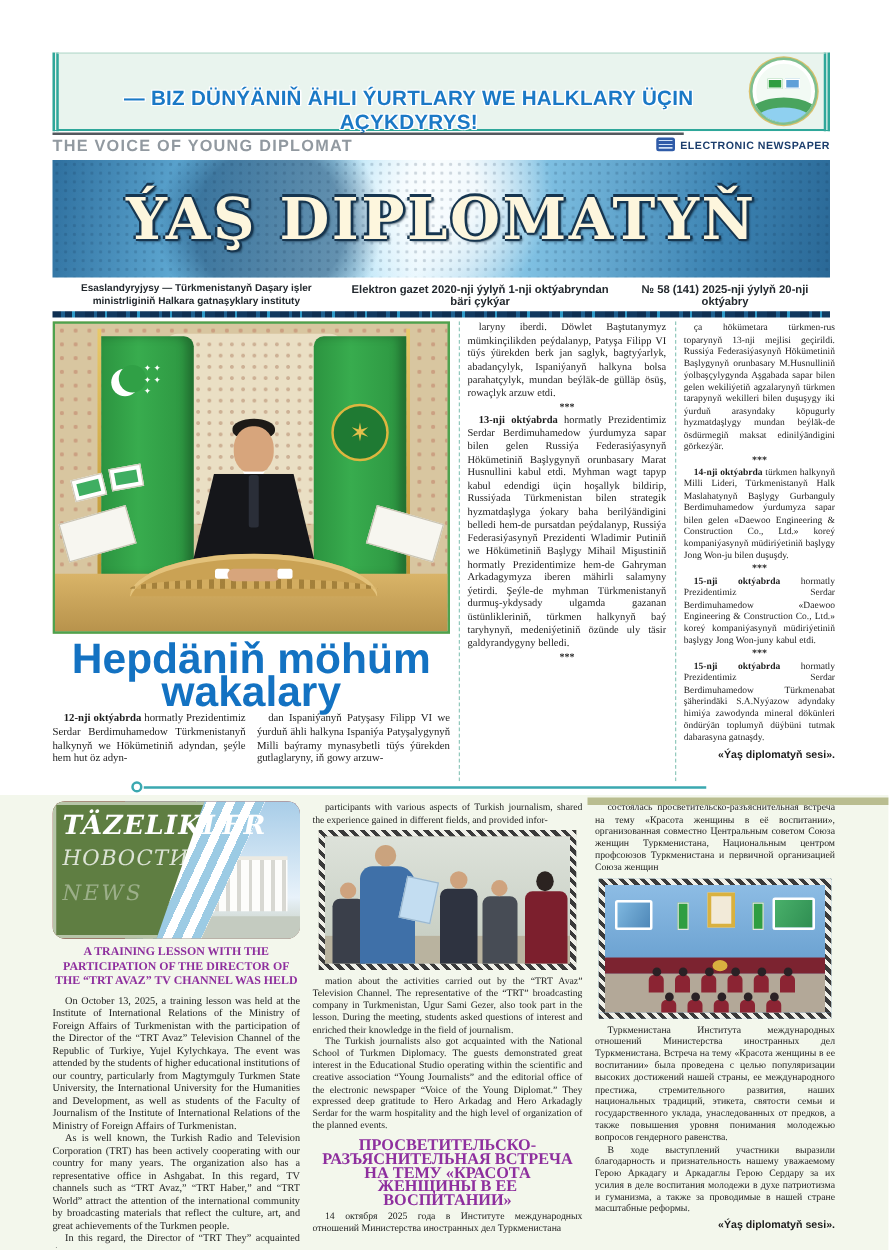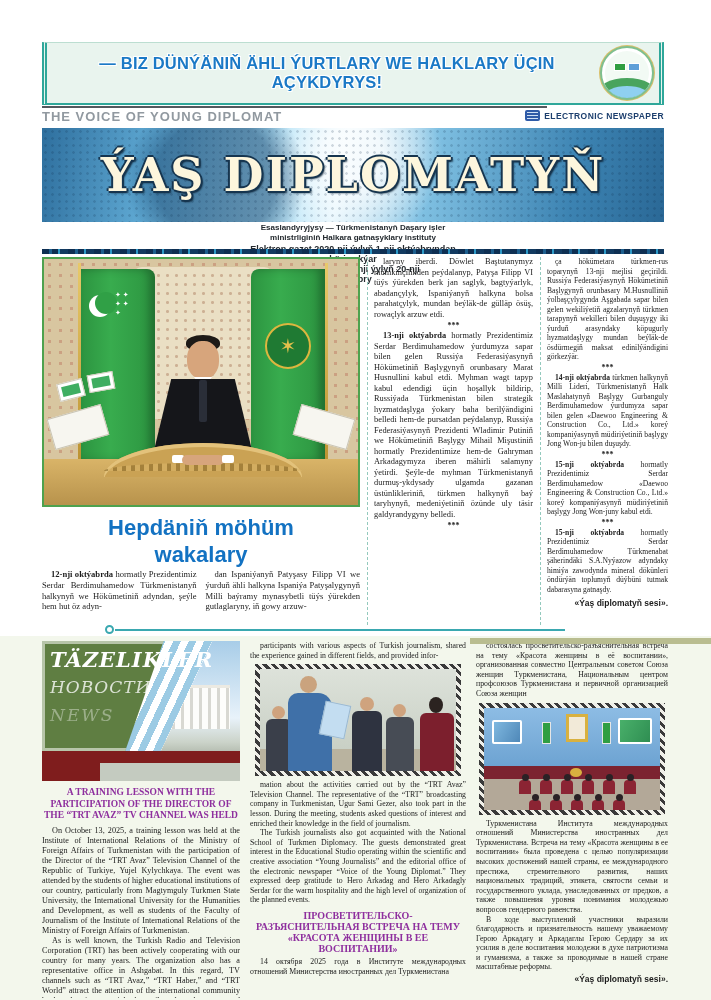--- a/index.html
+++ b/index.html
@@ -8,21 +8,21 @@
           font-family:"Liberation Serif", serif; color:#1c1c1c; }
 
   
   .top-banner { position:absolute; left:42px; top:42px; width:622px; height:63px;
     background:#e9f4ee; border-left:5px double #2fa79a; border-right:5px double #2fa79a;
     border-top:1px solid #bcded1; border-bottom:2px solid #2fa79a; }
   .tb-text { position:absolute; left:14px; right:66px; top:7px; text-align:center;
     font-family:"Liberation Sans", sans-serif; color:#1b79c6; font-weight:bold;
     text-shadow:1px 1px 0 #fff, -1px -1px 0 #fff, 1px -1px 0 #fff, -1px 1px 0 #fff; }
   .tb-l1 { font-size:13.5px; letter-spacing:.2px; }
-  .tb-l2 { font-size:16.5px; margin-top:4px; letter-spacing:.2px; }
+  .tb-l2 { font-size:16.5px; margin-top:20px; letter-spacing:.2px; }
   .logo { position:absolute; right:5px; top:3px; width:54px; height:54px; border-radius:50%;
     background:#f2faf4; border:2px solid #7fbf8f; box-shadow:0 0 0 1px #d9c06a, inset 0 0 0 3px #fff; overflow:hidden; }
   .logo-arc { position:absolute; left:-6px; bottom:-14px; width:62px; height:34px; background:#49a45e; border-radius:50% 50% 0 0; }
   .logo-arc2 { position:absolute; left:2px; bottom:-10px; width:46px; height:22px; background:#8fd0f0; border-radius:50% 50% 0 0; }
   .logo-flags { position:absolute; left:0; right:0; top:15px; display:flex; justify-content:center; gap:2px; }
   .lf-g { width:12px; height:8px; background:#2f9e41; border:1px solid #fff; display:inline-block; }
   .lf-b { width:12px; height:8px; background:#5f9fd8; border:1px solid #fff; display:inline-block; }
 
   
   .tagline-row { position:absolute; left:42px; top:109px; width:622px; height:17px; }
@@ -43,38 +43,38 @@
       linear-gradient(100deg,#2e6f9e 0%, #5fa9d3 18%, #aee0f6 38%, #e3f5fd 48%, #7fc0e2 62%, #3c83b2 85%, #2a6896 100%); }
   .mast-dots { position:absolute; inset:0;
     background-image:radial-gradient(circle, rgba(10,40,70,.35) 1px, transparent 1.6px);
     background-size:7px 7px; opacity:.5; }
   .mast-title { position:relative; width:100%; text-align:center; line-height:94px;
     font-family:"DejaVu Serif", serif; font-weight:bold; font-size:46px; letter-spacing:2px; color:#fdf6dd;
     text-shadow:-2px 0 0 #16354f, 2px 0 0 #16354f, 0 -2px 0 #16354f, 0 2px 0 #16354f, 2px 2px 2px #0d2438; }
 
   
   .info-bar { position:absolute; left:42px; top:223px; width:622px; height:26px; display:flex; align-items:center;
-    font-family:"Liberation Sans", sans-serif; color:#23292e;flex-direction:column; }
+    font-family:"Liberation Sans", sans-serif; color:#23292e; }
   .founder { width:37%; text-align:center; font-weight:bold; font-size:8px; line-height:1.3; }
   .since   { width:36%; text-align:center; font-weight:bold; font-size:9px; }
   .issue   { width:27%; text-align:center; font-weight:bold; font-size:9px; }
   .tech-strip { position:absolute; left:42px; top:249px; width:622px; height:5px;
     background:repeating-linear-gradient(90deg,#0e2f52 0 7px,#1d5f8e 7px 10px,#0e2f52 10px 16px,#2e9ac8 16px 18px,#123a60 18px 26px); }
 
   
   .lead { position:absolute; left:42px; top:257px; width:626px; height:368px; display:flex; gap:7px; overflow:hidden; }
   .lead-col1 { width:318px; flex:none; }
   .lead-col2 { width:166px; flex:none; border-left:1px dashed #93c9bd; padding-left:6px; overflow:hidden; }
   .lead-col3 { flex:1; border-left:1px dashed #93c9bd; padding-left:6px; overflow:hidden; }
   .t2 { font-size:8.4px; line-height:10.5px; text-align:justify; text-indent:9px; }
   .t3 { font-size:7.6px; line-height:9.5px; text-align:justify; text-indent:8px; }
   .sep { text-align:center; font-weight:bold; font-size:8px; line-height:9px; margin:1px 0; }
   .sig { text-align:right; font-family:"Liberation Sans", sans-serif; font-weight:bold; font-size:8.5px; margin-top:4px; }
   .headline { margin-top:7px; text-align:center; font-family:"Liberation Sans", sans-serif; font-weight:bold;
-    color:#1372c2; font-size:22px; line-height:27px; }
+    color:#1372c2; font-size:34px; line-height:27px; }
   .intro-cols { margin-top:1px; display:flex; gap:9px; }
   .intro-cols p { width:155px; font-size:8.6px; line-height:10.8px; text-align:justify; text-indent:9px; }
 
   
   .p-photo { position:relative; width:318px; height:250px; border:2px solid #4ea24e; background:#d8c6a0; overflow:hidden; }
   .pat { position:absolute; inset:0; background-image:radial-gradient(circle, rgba(168,62,50,.5) 1.4px, transparent 2px); background-size:11px 11px; opacity:.55; }
   .arch { position:absolute; left:88px; top:8px; width:142px; height:152px; background:#eadfc4; border-radius:10px 10px 0 0; }
   .arch-pat { position:absolute; inset:4px; background-image:radial-gradient(circle, rgba(150,90,60,.35) 1.2px, transparent 1.8px); background-size:9px 9px; }
   .pole { position:absolute; top:4px; width:3px; height:212px; background:linear-gradient(#e8c96a,#b98f2e); }
   .pole.l { left:34px; } .pole.r { left:281px; }
@@ -119,25 +119,25 @@
   
   .news { position:absolute; left:0; top:636px; width:711px; height:364px; background:#f3f7ec; }
   .olive-strip { position:absolute; left:470px; top:2px; width:241px; height:6px; background:#b9bd90; }
   .news-cols { position:absolute; left:42px; top:5px; width:626px; height:357px; display:flex; gap:10px; overflow:hidden; }
   .ncolA { width:198px; flex:none; overflow:hidden; }
   .ncolB { width:216px; flex:none; overflow:hidden; }
   .ncolC { flex:1; overflow:hidden; }
   .nt { font-size:8.2px; line-height:10px; text-align:justify; text-indent:10px; }
   .ntB { font-size:7.8px; line-height:9.6px; text-align:justify; text-indent:10px; }
   .ph-head { text-align:center; font-weight:bold; color:#8e2f9e; font-size:9.5px; line-height:11.5px; margin:6px 2px 4px; }
-  .ph-head.ru { font-size:10px; line-height:11px; margin:5px 2px 3px; }
+  .ph-head.ru { font-size:13px; line-height:11px; margin:5px 2px 3px; }
   .nsig { text-align:right; font-family:"Liberation Sans", sans-serif; font-weight:bold; font-size:8.5px; margin-top:2px; }
 
   
-  .nbanner { position:relative; width:198px; height:140px; overflow:hidden; background:#7f1d1d; }
+  .nbanner { position:relative; width:198px; height:110px; overflow:hidden; background:#7f1d1d;border-radius:10px; }
   .nb-sky { position:absolute; right:0; top:0; width:140px; height:110px; background:linear-gradient(#a8cde8,#e8f2fa 70%,#cbd3c9 92%,#b8c0b4); }
   .nb-bldg { position:absolute; right:10px; top:44px; width:118px; height:44px; background:repeating-linear-gradient(90deg,#fdfdfb 0 6px,#d8d8d2 6px 9px); border-top:3px solid #eceae2; }
   .nb-dome { position:absolute; right:52px; top:22px; width:34px; height:24px; background:radial-gradient(circle at 50% 20%,#f3d27a,#d8a83c); border-radius:50% 50% 0 0; }
   .nb-spire { position:absolute; right:67px; top:14px; width:3px; height:10px; background:#d8a83c; }
   .nb-ground { position:absolute; right:0; bottom:0; width:140px; height:18px; background:#c4cbc0; }
   .nb-stripes { position:absolute; left:0; top:0; width:198px; height:110px;
     clip-path:polygon(58% 0,86% 0,60% 100%,34% 100%);
     background:repeating-linear-gradient(115deg,#ffffff 0 7px,#9ccbe4 7px 14px); }
   .nb-green { position:absolute; left:0; top:0; width:160px; height:110px;
     clip-path:polygon(0 0,76% 0,52% 100%,0 100%); background:#5f7e42; box-shadow:inset 0 0 0 3px rgba(255,255,255,.55); }

